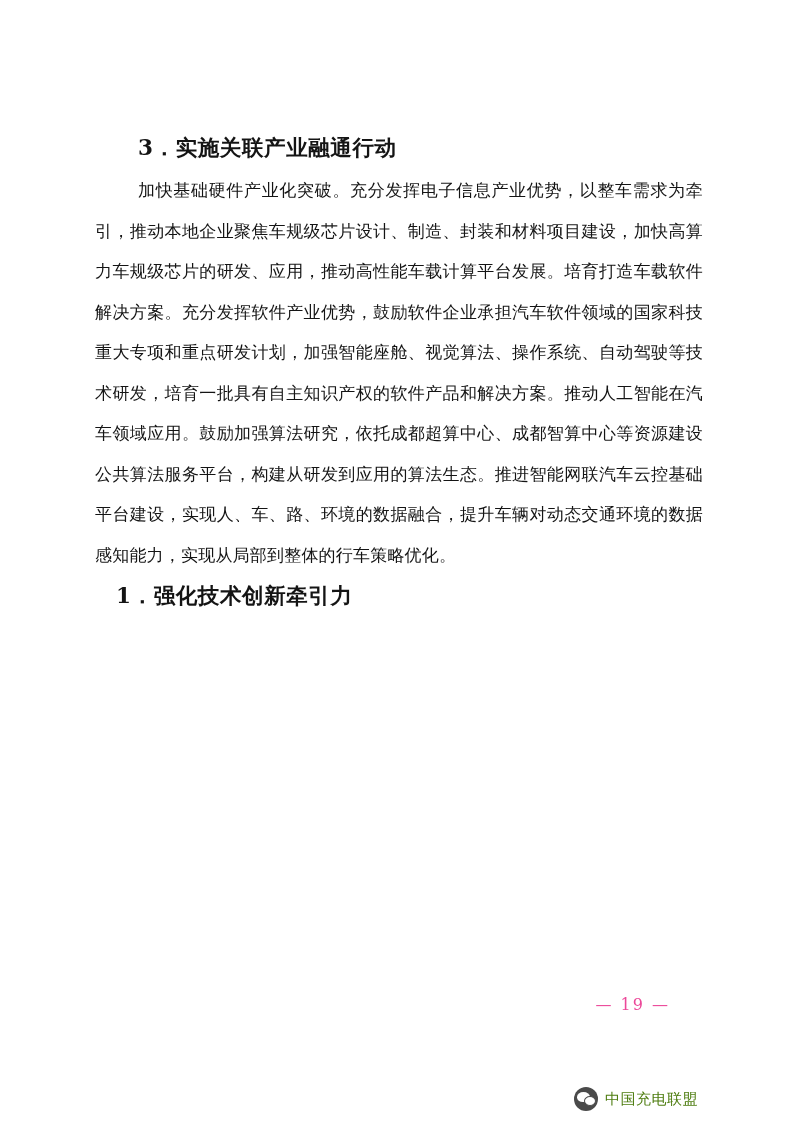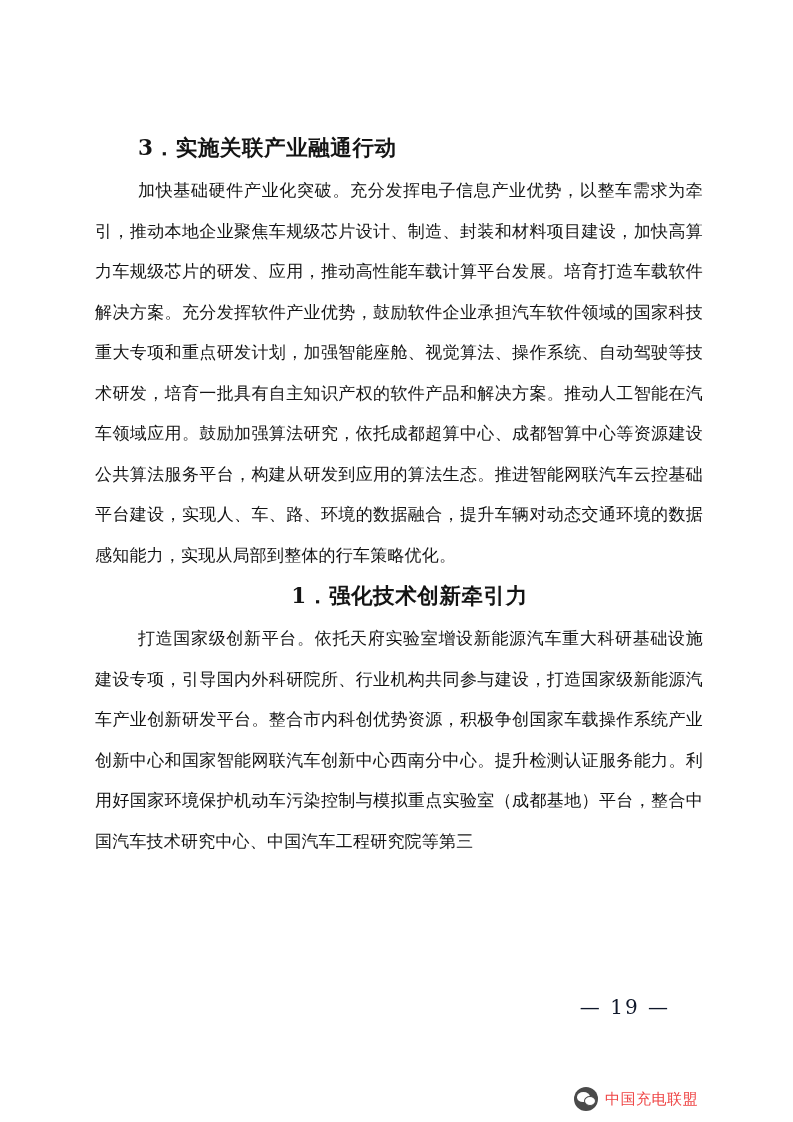--- a/index.html
+++ b/index.html
@@ -33,38 +33,37 @@
     line-height: 40px;
     margin: 0 0 2px 0;
     text-indent: 43px;
     letter-spacing: 0.6px;
     font-weight: 600;
     font-family: "DejaVu Serif", "Liberation Serif", serif;
   }
   .heading.sub {
     text-indent: 0;
     padding-left: 21px;
-    text-align: center;
   }
   .para {
     font-size: 17px;
     line-height: 40.5px;
     margin: 0 0 1px 0;
     text-indent: 43px;
     text-align: justify;
     text-justify: inter-ideograph;
     letter-spacing: 0.2px;
   }
   .pagenum {
     position: absolute;
     right: 88px;
     top: 995px;
-    font-size: 20px;
+    font-size: 16px;
     letter-spacing: 2px;
-    color: #0f172a;
+    color: #ec4899;
   }
   .footer-brand {
     position: absolute;
     right: 60px;
     top: 1087px;
     display: flex;
     align-items: center;
     gap: 7px;
   }
   .wechat-icon {
@@ -92,40 +91,39 @@
     width: 10px;
     height: 8px;
     background: #ffffff;
     border: 1.5px solid #4a4a4a;
     border-radius: 50%;
     left: 10px;
     top: 9px;
   }
   .brand-text {
     font-size: 15px;
-    color: #ef4444;
+    color: #4d7c0f;
     font-family: "DejaVu Sans", "Liberation Sans", sans-serif;
     letter-spacing: 0.5px;
   }
 </style>
 </head>
 <body>
 
 <div class="page">
 
   <div class="content">
 
     <p class="heading">3．实施关联产业融通行动</p>
 
     <p class="para">加快基础硬件产业化突破。充分发挥电子信息产业优势，以整车需求为牵引，推动本地企业聚焦车规级芯片设计、制造、封装和材料项目建设，加快高算力车规级芯片的研发、应用，推动高性能车载计算平台发展。培育打造车载软件解决方案。充分发挥软件产业优势，鼓励软件企业承担汽车软件领域的国家科技重大专项和重点研发计划，加强智能座舱、视觉算法、操作系统、自动驾驶等技术研发，培育一批具有自主知识产权的软件产品和解决方案。推动人工智能在汽车领域应用。鼓励加强算法研究，依托成都超算中心、成都智算中心等资源建设公共算法服务平台，构建从研发到应用的算法生态。推进智能网联汽车云控基础平台建设，实现人、车、路、环境的数据融合，提升车辆对动态交通环境的数据感知能力，实现从局部到整体的行车策略优化。</p>
 
 
     <p class="heading sub">1．强化技术创新牵引力</p>
 
-    <p class="para">打造国家级创新平台。依托天府实验室增设新能源汽车重大科研基础设施建设专项，引导国内外科研院所、行业机构共同参与建设，打造国家级新能源汽车产业创新研发平台。整合市内科创优势资源，积极争创国家车载操作系统产业创新中心和国家智能网联汽车创新中心西南分中心。提升检测认证服务能力。利用好国家环境保护机动车污染控制与模拟重点实验室（成都基地）平台，整合中国汽车技术研究中心、中国汽车工程研究院等第三</p>
 
   </div>
 
   <div class="pagenum">— 19 —</div>
 
   <div class="footer-brand">
     <span class="wechat-icon"></span>
     <span class="brand-text">中国充电联盟</span>
   </div>
 

